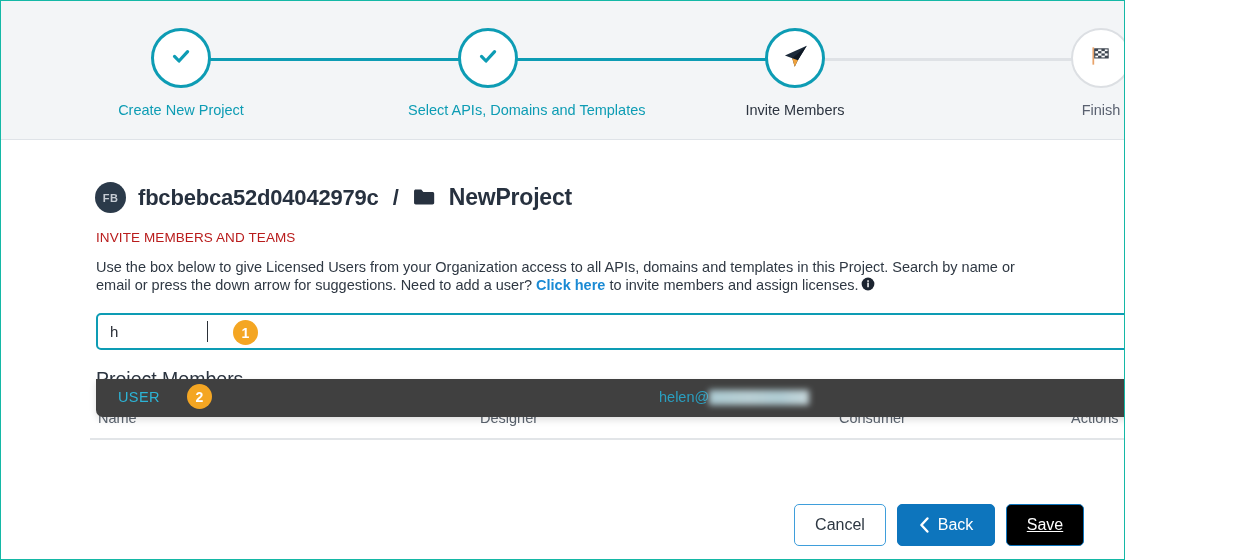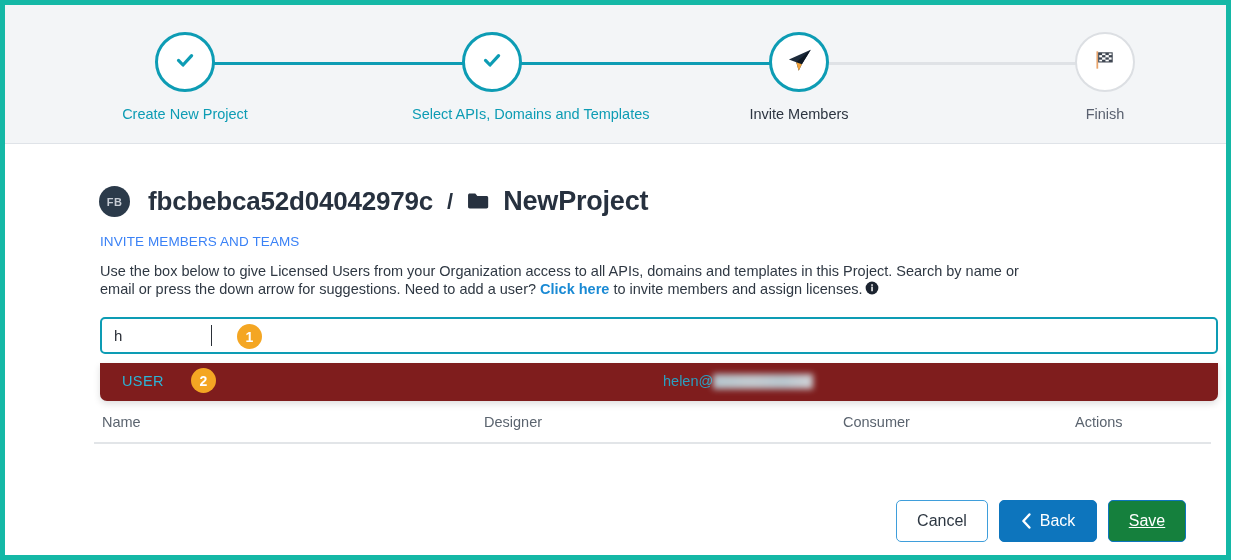--- a/index.html
+++ b/index.html
@@ -6,24 +6,24 @@
     margin: 0;
     padding: 0;
     background: #ffffff;
   }
   body {
     font-family: "Liberation Sans", sans-serif;
     -webkit-font-smoothing: antialiased;
   }
   .screen {
     position: relative;
-    width: 1231px;
+    width: 1125px;
     height: 560px;
     box-sizing: border-box;
-    border: 5px solid #14b8a6;
+    border: 1px solid #14b8a6;
     background: #ffffff;
     overflow: hidden;
   }
 
   
   .wizard {
     position: relative;
     height: 139px;
     background: #f3f5f7;
     border-bottom: 1px solid #dfe3e8;
@@ -96,49 +96,49 @@
     color: #c6ccd4;
     font-size: 11px;
     font-weight: bold;
     display: flex;
     align-items: center;
     justify-content: center;
     letter-spacing: .3px;
     flex: 0 0 auto;
   }
   .proj-id {
-    font-size: 26px;
+    font-size: 22px;
     font-weight: bold;
     color: #27313f;
-    margin-left: 18px;
+    margin-left: 12px;
     letter-spacing: -.2px;
   }
   .slash {
     font-size: 22px;
     font-weight: bold;
     color: #27313f;
     margin: 0 14px;
   }
   .folder-icon {
     display: inline-flex;
     align-items: center;
     color: #27313f;
     margin-right: 13px;
   }
   .proj-name {
-    font-size: 27px;
+    font-size: 23px;
     font-weight: bold;
     color: #27313f;
     letter-spacing: -.2px;
   }
 
   .section-caption {
     margin: 17px 12px 0 95px;
     font-size: 13.5px;
-    color: #3b82f6;
+    color: #b91c1c;
     letter-spacing: .1px;
   }
 
   .desc {
     margin: 13px 0 0 95px;
     width: 930px;
     font-size: 14.5px;
     line-height: 18px;
     color: #2f3843;
   }
@@ -194,24 +194,24 @@
     justify-content: center;
     z-index: 40;
   }
   .badge-1 { left: 137px; top: 7px; }
   .badge-2 { left: 91px; top: 5px; }
 
   
   .dropdown {
     position: absolute;
     left: 95px;
-    top: 358px;
+    top: 378px;
     width: 1118px;
     height: 38px;
-    background: #7f1d1d;
+    background: #404040;
     border-radius: 0 0 7px 7px;
     box-shadow: 0 3px 7px rgba(0,0,0,.13);
     z-index: 30;
   }
   .dd-row {
     position: relative;
     height: 100%;
   }
   .dd-user {
     position: absolute;
@@ -296,21 +296,21 @@
   }
   .btn-back {
     width: 98px;
     background: #0d75bd;
     border: 1px solid #0d75bd;
     color: #ffffff;
     gap: 7px;
   }
   .btn-save {
     width: 78px;
-    background: #15803d;
+    background: #000000;
     border: 1px solid #0d75bd;
     color: #ffffff;
     text-decoration: underline;
   }
   .chev {
     display: inline-flex;
     align-items: center;
     margin-right: 1px;
   }
 </style>

